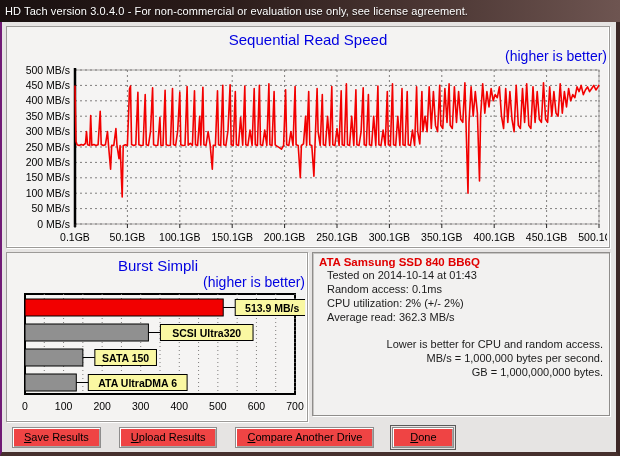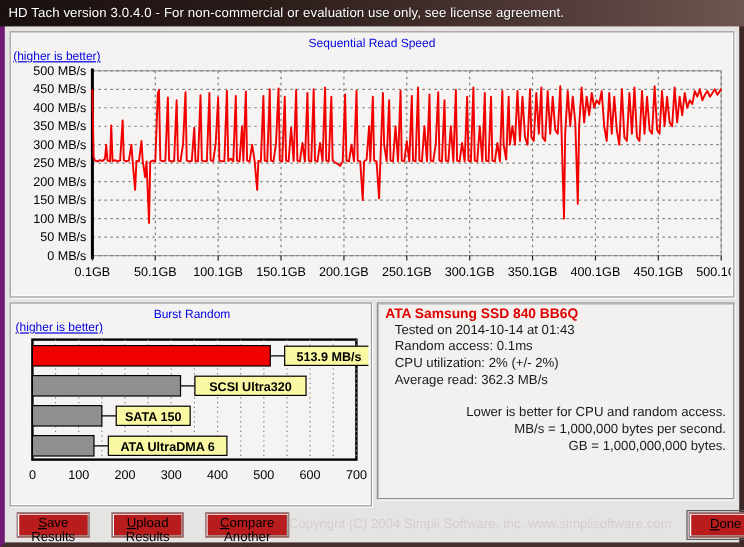--- a/index.html
+++ b/index.html
@@ -2,21 +2,21 @@
 <html><head>
 <meta charset="utf-8">
 <style>
   * { margin:0; padding:0; box-sizing:border-box; }
   html,body { width:620px; height:456px; }
   body { font-family:"Liberation Sans", sans-serif; font-size:11px; background:#6b6b6b; }
 
   .window{
     width:620px; height:456px;
     background:#e6e4e3;
-    border-left:4px solid #701a75;
+    border-left:2px solid #701a75;
     border-right:4px solid #3c2826;
     border-bottom:4px solid #46302d;
     display:flex; flex-direction:column;
     position:relative;
   }
   .titlebar{
     height:22px; flex:0 0 22px;
     margin:0 -4px; 
     background:linear-gradient(to right,#191010 0%, #2a1b19 35%, #4c3734 70%, #6e5551 100%);
     color:#ffffff; display:flex; align-items:center;
@@ -25,41 +25,41 @@
   }
   .body{
     flex:1; padding:4px 4px 0 4px; display:flex; flex-direction:column;
   }
   .panel{
     background:#f4f3f2;
     border:1px solid #9c9a98;
     box-shadow:inset -1px -1px 0 #ffffff, 1px 1px 0 #ffffff;
   }
   .seq-panel{ height:222px; width:604px; padding:2px 2px 0 2px; }
-  .chart-title{ text-align:center; color:#0000e0; font-size:10px; margin-top:2px; }
-  .chart-subtitle{ text-align:left; color:#0000e0; font-size:10px;text-decoration:underline; }
+  .chart-title{ text-align:center; color:#0000e0; font-size:15px; margin-top:2px; }
+  .chart-subtitle{ text-align:right; color:#0000e0; font-size:14px; }
   .bottom-row{ display:flex; margin-top:4px; gap:4px; }
   .burst-panel{ width:302px; height:170px; padding:2px 2px 0 4px; }
   .info-panel{
     width:298px; height:164px; background:#f2f1f0;
     border:1px solid #8f8d8b;
     box-shadow:inset 1px 1px 0 #c7c5c3, 1px 1px 0 #ffffff;
     padding:3px 6px 0 6px; overflow:hidden;
   }
   .drive-name{ color:#e00000; font-weight:bold; font-size:11.5px; }
   .info-line{ padding-left:8px; line-height:14px; color:#1a1a1a; }
   .info-notes{ margin-top:13px; }
   .info-note{ line-height:14px; color:#1a1a1a;text-align:right; }
 
   .button-row{
     height:30px; display:flex; align-items:center; padding:0 6px 0 6px; position:relative;
   }
   .win-btn{
     font-family:"Liberation Sans", sans-serif; font-size:11px; color:#000;
-    background:#b91c1c;
+    background:#ef4444;
     border:1px solid #8e8d8d;
     box-shadow:inset 1px 1px 0 #ffffff, inset -1px -1px 0 #a9a7a5;
     padding:2px 11px 3px 11px; height:21px; cursor:pointer;
   }
   .win-btn + .win-btn{ margin-left:18px; }
   .default-btn{
     outline:1px solid #5a5a5a; outline-offset:1px;
   }
   .copyright{
     margin-left:auto; margin-right:14px; color:#d2cecd; font-size:11px;
@@ -138,21 +138,21 @@
           <text x="432.79999999999995" y="177" text-anchor="middle" font-size="10.5px" fill="#000">350.1GB</text>
           <text x="485.20000000000005" y="177" text-anchor="middle" font-size="10.5px" fill="#000">400.1GB</text>
           <text x="537.6" y="177" text-anchor="middle" font-size="10.5px" fill="#000">450.1GB</text>
           <text x="590" y="177" text-anchor="middle" font-size="10.5px" fill="#000">500.1GB</text>
           <polyline points="66.0,21.4 67.0,77.5 68.1,80.8 70.2,81.5 72.3,80.5 74.4,81.2 76.5,79.3 77.5,67.6 78.6,80.8 80.7,81.5 81.7,51.6 82.8,81.2 84.9,80.5 87.0,81.5 89.1,80.8 91.2,47.3 92.2,80.5 94.3,81.5 96.4,80.8 98.5,67.6 99.5,81.2 101.6,105.2 102.7,81.2 104.8,81.5 106.9,64.5 107.9,80.8 110.0,94.7 111.1,81.5 113.2,132.9 114.2,81.8 116.3,80.8 118.4,81.5 120.5,25.1 121.5,22.0 122.6,80.5 124.7,81.5 126.8,80.8 128.9,28.2 129.9,80.8 132.0,81.5 134.1,81.2 136.2,30.6 137.3,80.8 139.4,81.5 141.5,67.6 143.6,23.9 144.6,80.8 146.7,81.5 148.8,81.2 150.9,53.4 151.9,81.2 154.0,81.5 156.1,26.3 157.2,80.8 159.3,81.5 161.4,81.2 163.5,24.5 164.5,80.5 166.6,81.5 168.7,67.0 170.8,28.2 171.8,80.8 173.9,81.5 176.0,81.2 178.1,22.6 179.2,81.2 181.3,79.3 183.4,81.5 185.5,26.9 186.5,80.8 188.6,81.5 190.7,52.2 191.8,81.2 193.9,23.2 194.9,80.8 197.0,81.5 199.1,67.6 201.2,81.2 203.3,105.2 204.3,81.2 206.4,81.5 208.5,26.9 209.6,80.8 211.7,81.5 213.8,21.4 214.8,80.8 216.9,81.5 219.0,66.4 221.1,20.8 222.2,80.8 224.2,81.5 226.3,27.6 227.4,80.8 229.5,81.5 231.6,53.4 233.7,81.2 235.8,22.0 236.8,80.8 238.9,81.5 241.0,66.1 243.1,81.5 245.2,24.5 246.3,80.8 248.4,81.5 250.4,21.4 251.5,80.8 253.6,81.5 255.7,66.1 257.8,81.5 259.9,19.9 260.9,80.8 263.0,81.5 265.1,27.6 266.2,80.8 268.3,82.4 270.4,83.6 272.5,85.2 274.6,81.5 276.6,25.7 277.7,80.8 279.8,81.5 281.9,67.6 284.0,81.5 286.1,22.6 287.1,80.8 289.2,81.5 291.3,113.8 292.4,81.5 294.5,79.9 296.6,52.2 297.6,81.5 299.7,27.6 300.8,80.8 302.8,81.5 304.9,112.3 306.0,81.2 308.1,24.5 309.1,67.6 311.2,81.5 313.3,30.6 314.4,80.8 316.5,81.5 318.6,52.2 320.7,81.5 322.8,22.6 323.8,80.8 325.9,81.5 328.0,64.5 330.1,81.5 332.2,26.9 333.2,80.8 335.3,81.5 337.4,19.9 338.5,80.8 340.6,81.5 342.7,52.2 344.8,81.5 346.9,25.7 347.9,80.8 350.0,81.5 352.1,67.6 354.2,23.9 355.2,80.8 357.3,81.5 359.4,30.6 360.5,80.8 362.6,81.5 364.7,52.2 366.8,81.5 368.9,22.0 369.9,80.8 372.0,81.5 374.1,66.1 376.2,81.5 378.3,27.6 379.4,80.8 381.4,81.5 383.5,19.9 384.6,80.8 386.7,81.5 388.8,52.2 390.9,81.5 393.0,24.5 394.0,80.8 396.1,81.5 398.2,27.6 399.3,80.8 401.4,81.5 403.5,66.1 405.6,81.5 407.6,22.9 408.7,67.6 410.8,79.9 412.9,27.6 413.9,67.6 416.0,52.2 418.1,67.6 420.2,22.9 422.3,64.5 424.4,27.6 426.5,61.4 428.6,67.6 430.7,21.4 431.8,61.4 433.8,64.5 435.9,24.5 438.0,58.4 440.1,19.9 441.2,61.4 443.3,64.5 445.4,22.9 447.5,58.4 449.6,27.6 451.7,55.3 453.8,58.4 455.9,18.9 456.9,55.3 459.0,129.2 460.0,58.4 462.1,22.9 464.2,52.2 466.3,27.6 468.4,49.1 470.5,116.9 471.6,52.2 473.7,19.9 475.8,49.1 477.9,27.6 480.0,43.0 482.1,24.5 484.2,36.8 486.2,30.6 488.3,33.7 490.4,22.9 492.5,52.2 494.6,64.5 496.7,24.5 498.8,58.4 500.9,27.6 503.0,55.3 505.1,67.6 507.2,21.4 509.3,61.4 511.4,64.5 513.5,24.5 515.6,58.4 517.7,19.9 519.8,61.4 521.9,64.5 524.0,22.9 526.1,58.4 528.2,27.6 530.3,55.3 532.4,58.4 534.5,18.9 536.6,55.3 538.6,58.4 540.7,22.9 542.8,52.2 544.9,27.6 547.0,49.1 549.1,52.2 551.2,19.9 553.3,49.1 555.4,27.6 557.5,43.0 559.6,24.5 561.7,36.8 563.8,30.6 565.9,33.7 568.0,22.9 570.1,27.6 572.2,21.4 574.3,30.6 576.4,26.0 578.5,22.9 580.6,27.6 582.7,24.5 584.8,21.4 586.9,26.0 589.0,22.9 590.0,20.8" fill="none" stroke="#f20000" stroke-width="1.6" stroke-linejoin="round"></polyline>
         </svg>
     </div>
 
     <div class="bottom-row">
       <div class="panel burst-panel">
-        <div class="chart-title">Burst Random</div>
+        <div class="chart-title">Burst Simpli</div>
         <div class="chart-subtitle">(higher is better)</div>
         <svg id="burstChart" width="294" height="134">
             <rect x="14" y="4" width="270" height="100" fill="#f5f4f3" stroke="#000" stroke-width="2"></rect>
             <line x1="33.285714285714285" y1="4" x2="33.285714285714285" y2="104" stroke="#7f7d7c" stroke-width="1" stroke-dasharray="1,3"></line>
             <line x1="52.57142857142857" y1="4" x2="52.57142857142857" y2="104" stroke="#7f7d7c" stroke-width="1" stroke-dasharray="1,3"></line>
             <line x1="71.85714285714286" y1="4" x2="71.85714285714286" y2="104" stroke="#7f7d7c" stroke-width="1" stroke-dasharray="1,3"></line>
             <line x1="91.14285714285714" y1="4" x2="91.14285714285714" y2="104" stroke="#7f7d7c" stroke-width="1" stroke-dasharray="1,3"></line>
             <line x1="110.42857142857143" y1="4" x2="110.42857142857143" y2="104" stroke="#7f7d7c" stroke-width="1" stroke-dasharray="1,3"></line>
             <line x1="129.71428571428572" y1="4" x2="129.71428571428572" y2="104" stroke="#7f7d7c" stroke-width="1" stroke-dasharray="1,3"></line>
             <line x1="149" y1="4" x2="149" y2="104" stroke="#7f7d7c" stroke-width="1" stroke-dasharray="1,3"></line>
@@ -203,18 +203,17 @@
             <div class="info-note">MB/s = 1,000,000 bytes per second.</div>
             <div class="info-note">GB = 1,000,000,000 bytes.</div>
           </div>
       </div>
     </div>
 
     <div class="button-row">
       <button class="win-btn"><u>S</u>ave Results</button>
       <button class="win-btn"><u>U</u>pload Results</button>
       <button class="win-btn"><u>C</u>ompare Another Drive</button>
-      <span class="copyright">Copyright (C) 2004 Simpli Software, Inc.  www.simplisoftware.com</span>
       <button class="win-btn default-btn" style="min-width:62px"><u>D</u>one</button>
     </div>
 
   </div>
 </div>
 
 </body></html>

